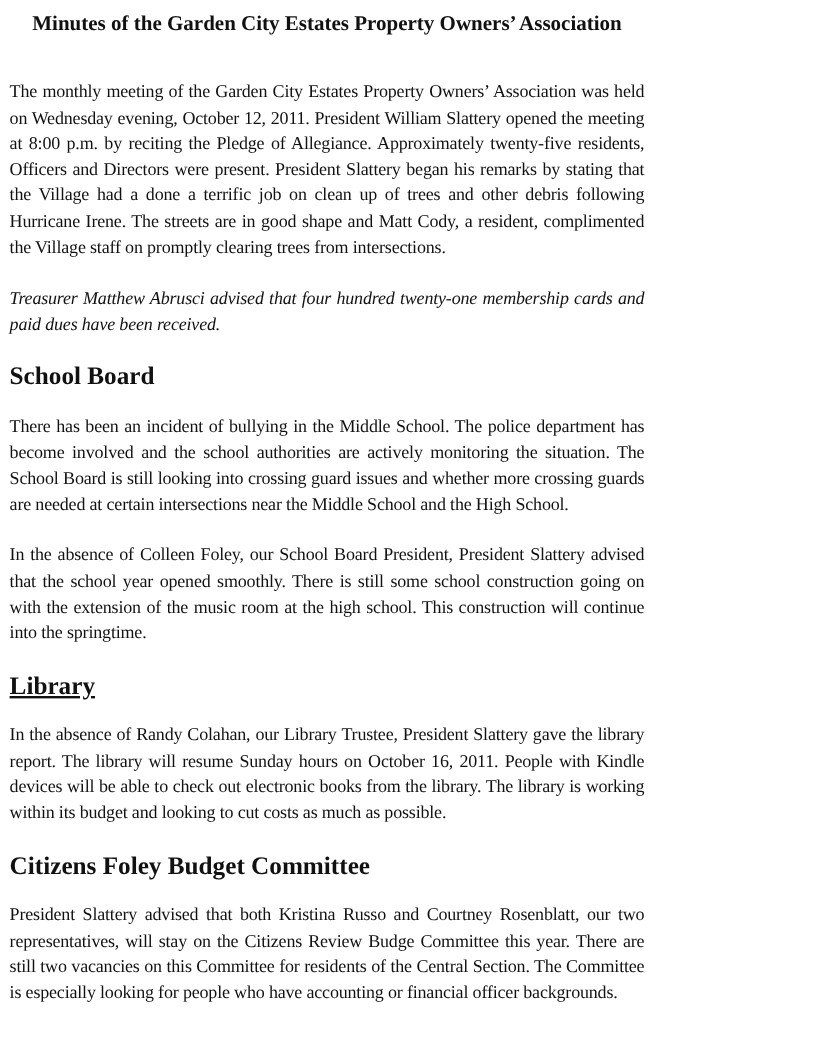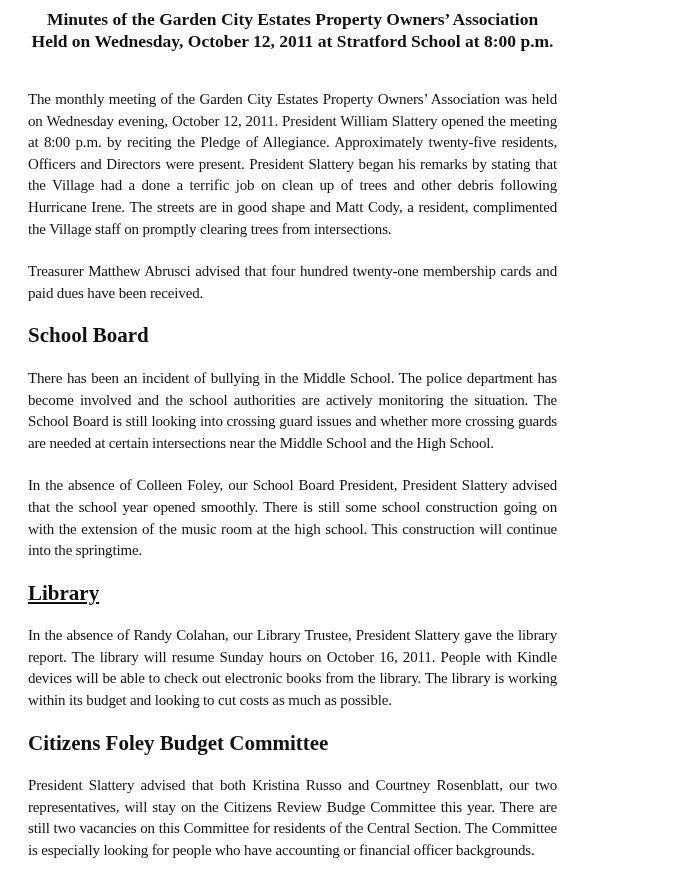--- a/index.html
+++ b/index.html
@@ -13,21 +13,20 @@
       overflow: hidden;
       font-family: "Liberation Serif", "DejaVu Serif", serif;
       color: #111111;
     }
     .page {
       position: relative;
       width: 546px;
       height: 875px;
       box-sizing: border-box;
       padding: 0 9px 0 8px;
-      margin-left: 20px;
     }
     .title-block {
       text-align: center;
       font-weight: bold;
       font-size: 17.5px;
       line-height: 22px;
       padding-top: 8px;
       margin: 0;
     }
     .title-line {
@@ -41,36 +40,35 @@
       margin: 0;
       letter-spacing: -0.15px;
     }
     .heading {
       font-weight: bold;
       font-size: 21px;
       line-height: 21.6px;
       margin: 0;
     }
     #p-intro { margin-top: 37px; }
-    #p-treasurer { margin-top: 21px; }
+    #p-treasurer { margin-top: 21px; font-style: italic; }
     #h-school { margin-top: 21px; }
     #p-school-1 { margin-top: 21px; }
     #p-school-2 { margin-top: 21px; }
     #h-library { margin-top: 21px; text-decoration: underline; }
     #p-library { margin-top: 21px; }
     #h-crbc { margin-top: 21px; }
     #p-crbc { margin-top: 21px; }
   </style>
 </head>
 <body>
 
 <div class="page">
   <div class="title-block">
     <span class="title-line">Minutes of the Garden City Estates Property Owners’ Association</span>
-    <span class="title-line">Held on Wednesday, October 12, 2011 at Stratford School at 8:00 p.m.</span>
   </div>
 
   <p class="para" id="p-intro">The monthly meeting of the Garden City Estates Property Owners’ Association was held on Wednesday evening, October 12, 2011.  President William Slattery opened the meeting at 8:00 p.m. by reciting the Pledge of Allegiance.  Approximately twenty-five residents, Officers and Directors were present.  President Slattery began his remarks by stating that the Village had a done a terrific job on clean up of trees and other debris following Hurricane Irene.  The streets are in good shape and Matt Cody, a resident, complimented the Village staff on promptly clearing trees from intersections.</p>
 
   <p class="para" id="p-treasurer">Treasurer Matthew Abrusci advised that four hundred twenty-one membership cards and paid dues have been received.</p>
 
   <div>
     <p class="heading" id="h-school">School Board</p>
     <p class="para" id="p-school-2">There has been an incident of bullying in the Middle School.  The police department has become involved and the school authorities are actively monitoring the situation.  The School Board is still looking into crossing guard issues and whether more crossing guards are needed at certain intersections near the Middle School and the High School.</p>
     <p class="para" id="p-school-1">In the absence of Colleen Foley, our School Board President, President Slattery advised that the school year opened smoothly.  There is still some school construction going on with the extension of the music room at the high school.  This construction will continue into the springtime.</p>

